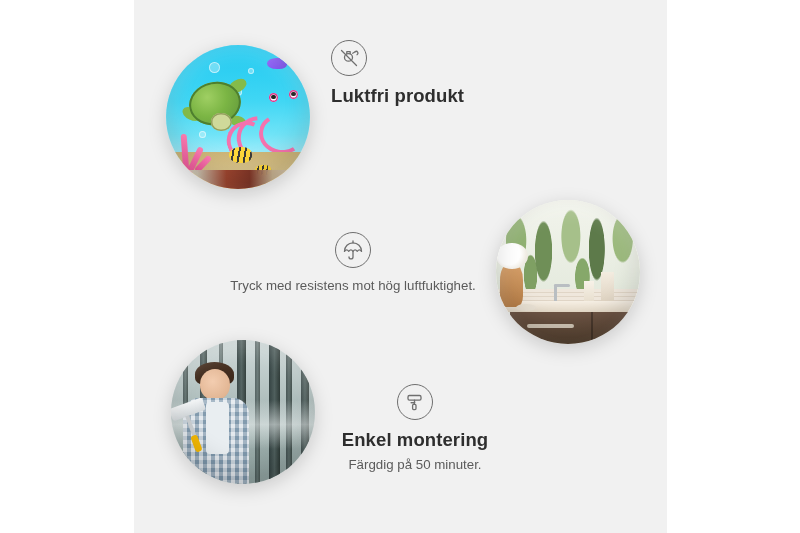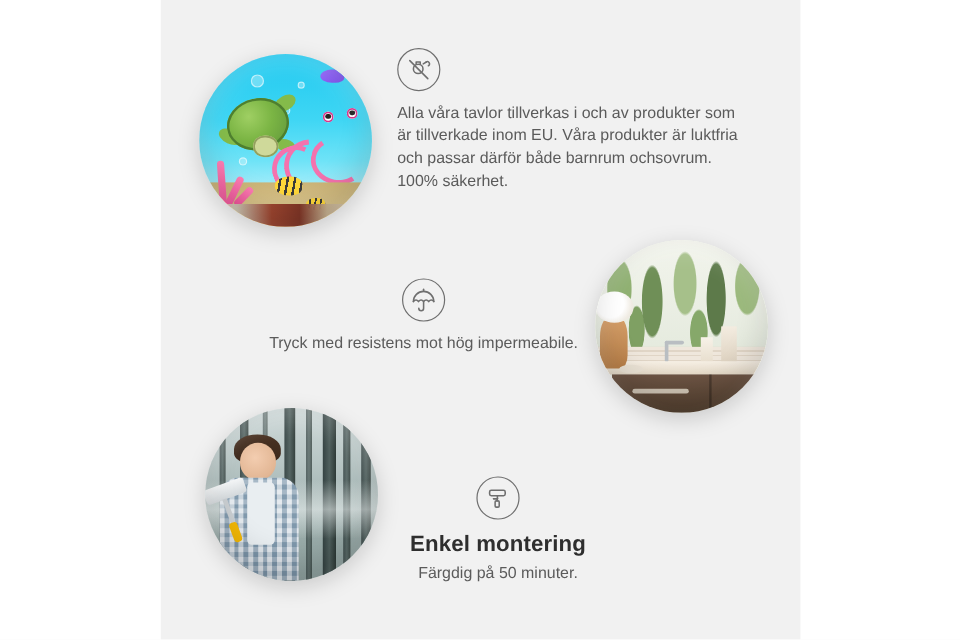--- a/index.html
+++ b/index.html
@@ -242,21 +242,21 @@
     position:absolute; right:32%; top:56%; width:7%; height:16%;
     background: linear-gradient(#f7f2e8,#e6dccb);
   }
   .soap {
     position:absolute; left:14%; top:72%; width:14%; height:5%;
     border-radius:50%; background:#eae2d4;
   }
 
   
   #photo3 { left: 171px; top: 340px; width: 144px; height: 144px; }
-  #copy3  { left: 300px; top: 397px; width: 230px; }
+  #copy3  { left: 300px; top: 384px; width: 230px; }
 
   .forest-bg {
     position:absolute; inset:0;
     background: linear-gradient(#cfd9d9 0%, #b9c7c6 30%, #9fb0ae 62%, #8fa2a0 100%);
   }
   .trunks { position:absolute; inset:0; }
   .trunks i {
     position:absolute; top:-4%; bottom:-4%; display:block;
     background: linear-gradient(90deg,#2e3c3c,#4a5a58,#26322f);
     border-radius:1px;
@@ -360,21 +360,21 @@
     <div class="copy left" id="copy1">
       <div class="icon-badge">
         <svg width="34" height="34" viewBox="0 0 34 34" fill="none" stroke="#6f6f6f" stroke-width="1.3" stroke-linecap="round" stroke-linejoin="round">
           <path d="M12.5 16.4c0-2.1 1.8-3.8 4-3.8s4 1.7 4 3.8-1.8 3.8-4 3.8-4-1.7-4-3.8z"></path>
           <path d="M14.8 12.6v-1.9h3.4v1.9"></path>
           <path d="M20.7 12.2l2.6-1.5"></path>
           <path d="M23.2 10.6c.9-.5 2-.2 2.5.7s.2 2-.7 2.5"></path>
           <path d="M9.5 9.5l15 15"></path>
         </svg>
       </div>
-      <p class="f-desc">Alla våra tavlor tillverkas i och av produkter som är tillverkade inom EU. Våra produkter är luktfria och passar därför både barnrum ochsovrum. 100% säkerhet.</p>
+      <p class="f-title">Luktfri produkt</p>
     </div>
   </div>
 
   <div class="feature">
 
     <div class="photo-wrap" id="photo2">
       <div class="photo">
         <div class="bath-bg"></div>
         <div class="leaf-wall"></div>
         <div class="backsplash"></div>
@@ -395,21 +395,21 @@
 
     <div class="copy center" id="copy2">
       <div class="icon-badge">
         <svg width="34" height="34" viewBox="0 0 34 34" fill="none" stroke="#6f6f6f" stroke-width="1.3" stroke-linecap="round" stroke-linejoin="round">
           <path d="M8.5 18.3c0-4.7 3.8-8.5 8.5-8.5s8.5 3.8 8.5 8.5"></path>
           <path d="M8.5 18.3c1.4-1.8 2.9-1.8 4.25 0 1.4-1.8 2.9-1.8 4.25 0 1.4-1.8 2.9-1.8 4.25 0 1.4-1.8 2.9-1.8 4.25 0"></path>
           <path d="M17 18.3v5.6c0 1.1-.9 2-2 2s-2-.9-2-2"></path>
           <path d="M17 9.8V8"></path>
         </svg>
       </div>
-      <p class="f-desc">Tryck med resistens mot hög impermeabile.</p>
+      <p class="f-desc">Tryck med resistens mot hög luftfuktighet.</p>
     </div>
   </div>
 
   <div class="feature">
 
     <div class="photo-wrap" id="photo3">
       <div class="photo">
         <div class="forest-bg"></div>
         <div class="trunks">
             <i></i>

